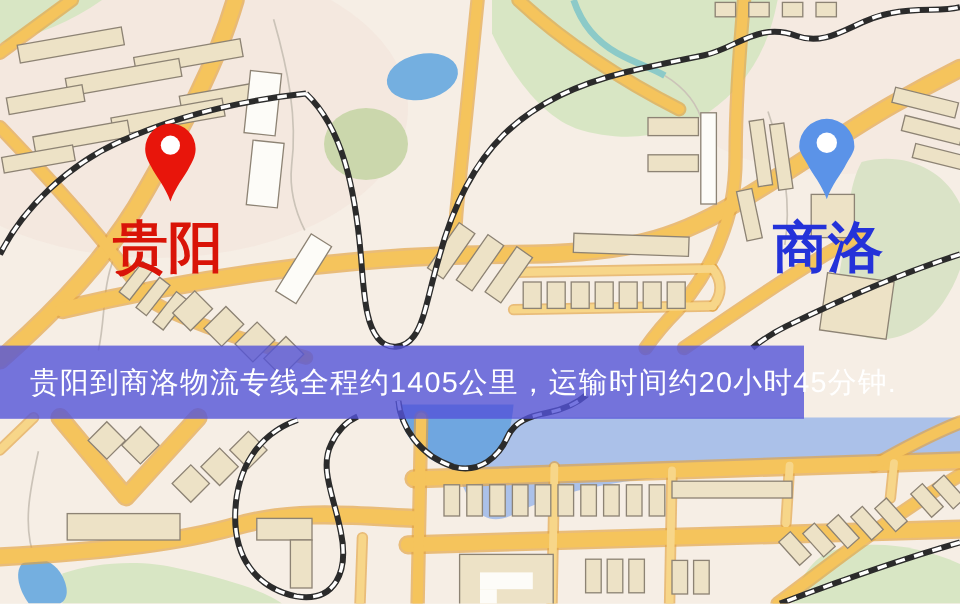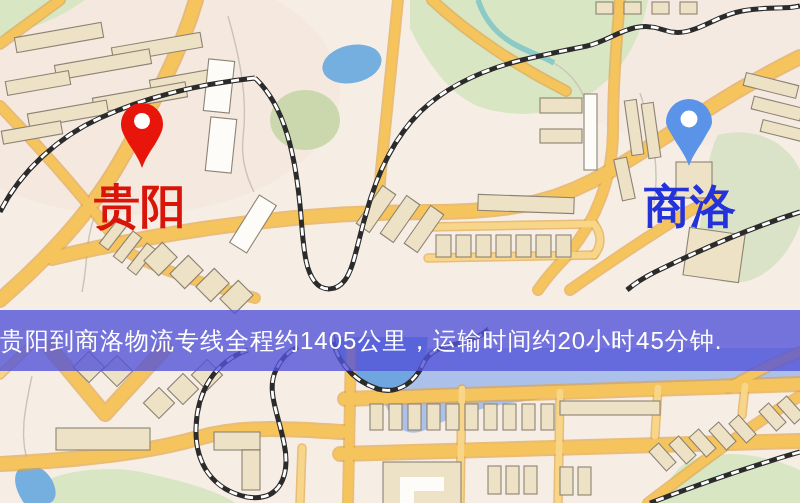--- a/index.html
+++ b/index.html
@@ -22,22 +22,22 @@
   .casing{fill:none;stroke:var(--road-casing);stroke-opacity:.65;stroke-linecap:round;stroke-linejoin:round;}
   .roadfill{fill:none;stroke:var(--road);stroke-linecap:round;stroke-linejoin:round;}
   .roadfill.minor{stroke:var(--road-minor);}
   .b rect{fill:var(--building);stroke:var(--building-stroke);stroke-width:1.1;}
   .bw rect{fill:var(--building-white);stroke:var(--building-stroke);stroke-width:1.1;}
   .notch rect{fill:var(--building-white);stroke:none;}
   .rail-base{fill:none;stroke:var(--railway);stroke-width:5;}
   .rail-dash{fill:none;stroke:var(--railway-dash);stroke-width:2.8;stroke-dasharray:8 8;}
   .origin-label-text{font-family:"DejaVu Serif",serif;font-weight:bold;font-size:46px;fill:var(--origin-label);}
   .destination-label-text{font-family:"Liberation Sans",sans-serif;font-weight:bold;font-size:46px;fill:var(--destination-label);}
-  #route-banner{position:absolute;left:0;top:288px;width:800px;height:61px;background:var(--banner-bg);
-    display:flex;align-items:center;box-sizing:border-box;margin-top:22px;}
+  #route-banner{position:absolute;left:0;top:288px;width:670px;height:61px;background:var(--banner-bg);
+    display:flex;align-items:center;box-sizing:border-box;padding-left:25px;}
   #route-banner .banner-line{color:var(--banner-text);font-size:24px;letter-spacing:1px;white-space:nowrap;}
 </style>
 </head>
 <body>
 
 <div id="stage">
   <svg id="map-svg" viewBox="0 0 800 503" xmlns="http://www.w3.org/2000/svg">
 
     <defs>
       <g id="rmaj">

